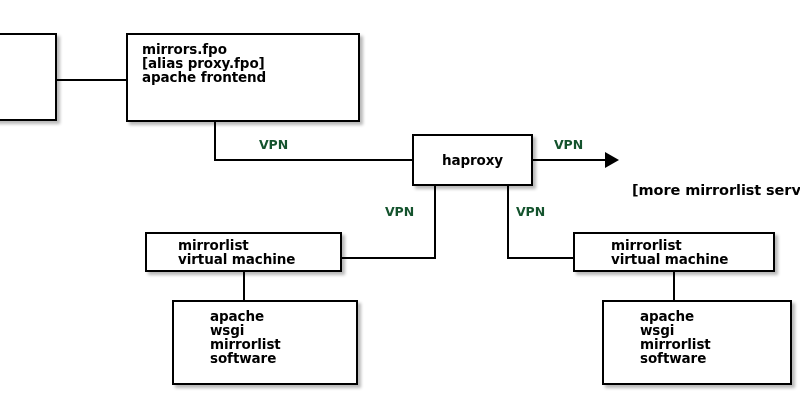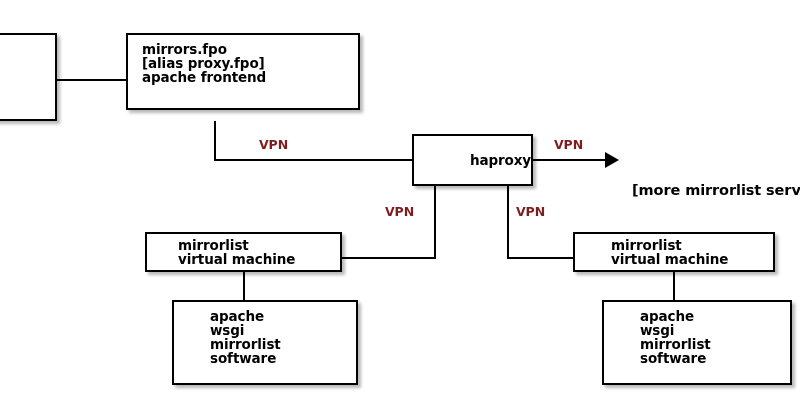--- a/index.html
+++ b/index.html
@@ -33,34 +33,34 @@
     letter-spacing: -0.1px;
   }
   .node-label.topleft {
     left: 14px;
     top: 8px;
   }
   .node-label.centered {
     left: 0; right: 0;
     top: 50%;
     transform: translateY(-50%);
-    text-align: right;
+    text-align: center;
   }
   .edge {
     position: absolute;
     background: #000000;
     z-index: 1;
   }
   .edge.h { height: 2px; }
   .edge.v { width: 2px; }
   .edge-label {
     position: absolute;
     font-weight: bold;
     font-size: 12.5px;
-    color: #7f1d1d;
+    color: #14532d;
     white-space: pre;
     z-index: 4;
     letter-spacing: -0.1px;
   }
   .arrowhead {
     position: absolute;
     width: 0;
     height: 0;
     border-top: 8px solid transparent;
     border-bottom: 8px solid transparent;
@@ -98,21 +98,21 @@
 
   <div class="edge v" style="left:243px; top:270px; height:32px;"></div>
 
   <div class="edge v" style="left:673px; top:270px; height:32px;"></div>
 
   <div class="node" style="left:-60px; top:33px; width:117px; height:88px;">
     
     
   </div>
 
-  <div class="node" style="left:126px; top:33px; width:234px; height:77px;">
+  <div class="node" style="left:126px; top:33px; width:234px; height:89px;">
     <div class="node-label topleft" style="top:7px;">mirrors.fpo</div>
     <div class="node-label topleft" style="top:21px;">[alias proxy.fpo]</div>
     <div class="node-label topleft" style="top:35px;">apache frontend</div>
   </div>
 
   <div class="node" style="left:412px; top:134px; width:121px; height:52px;">
     <div class="node-label centered">haproxy</div>
   </div>
 
   <div class="node" style="left:145px; top:232px; width:197px; height:40px;">

